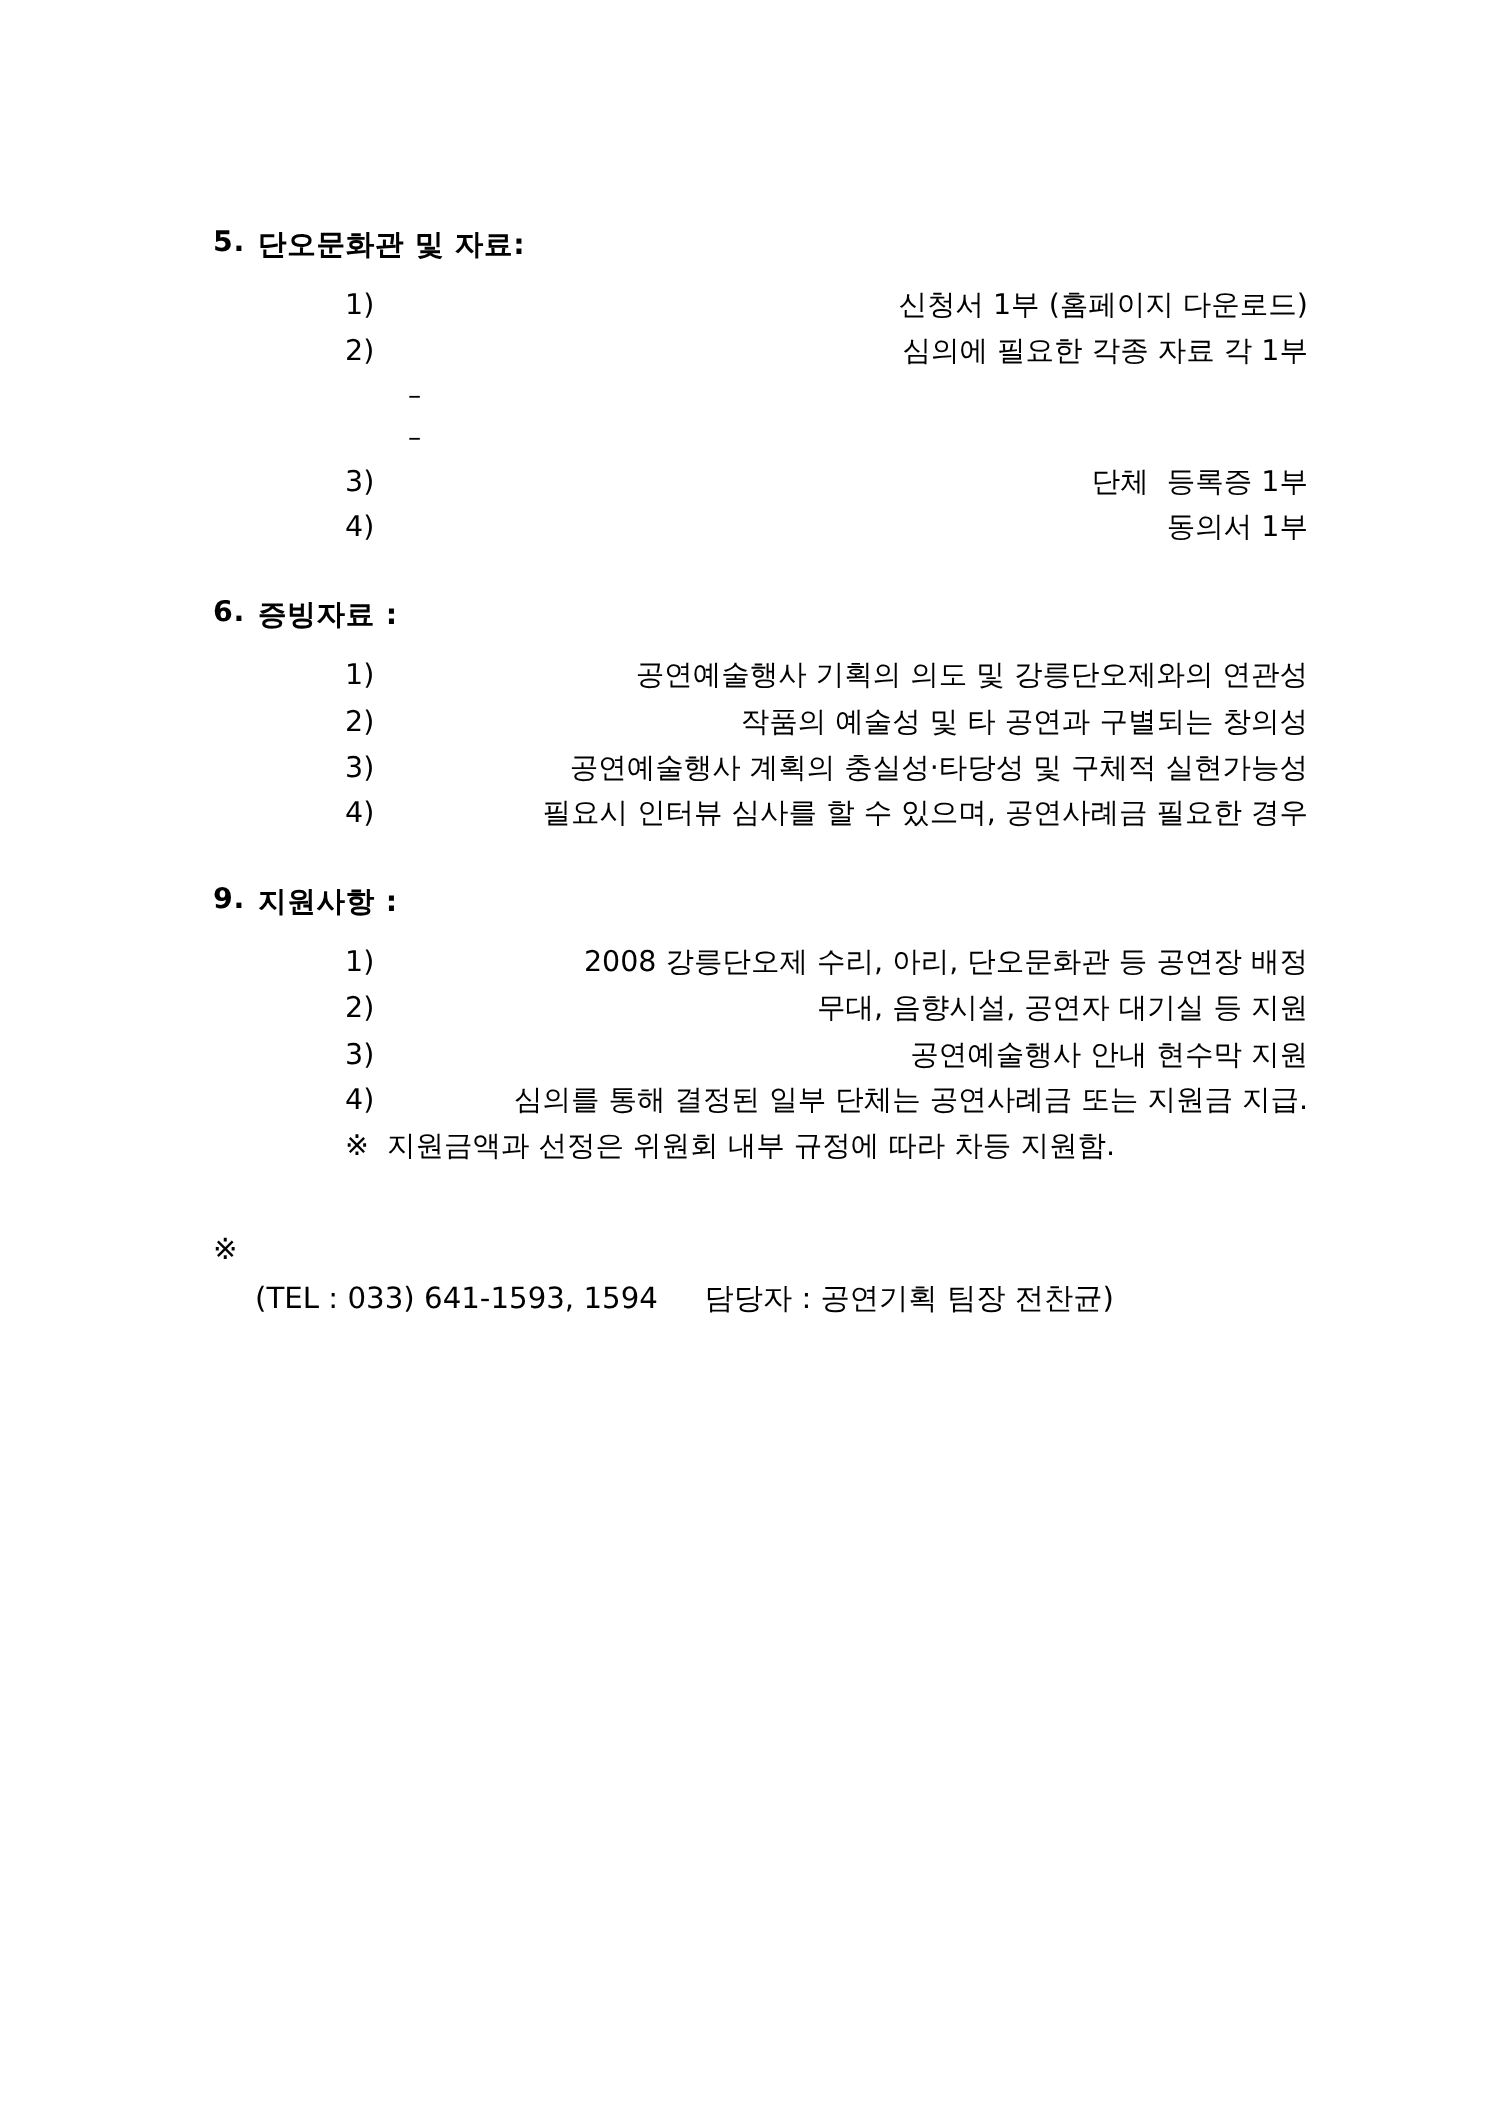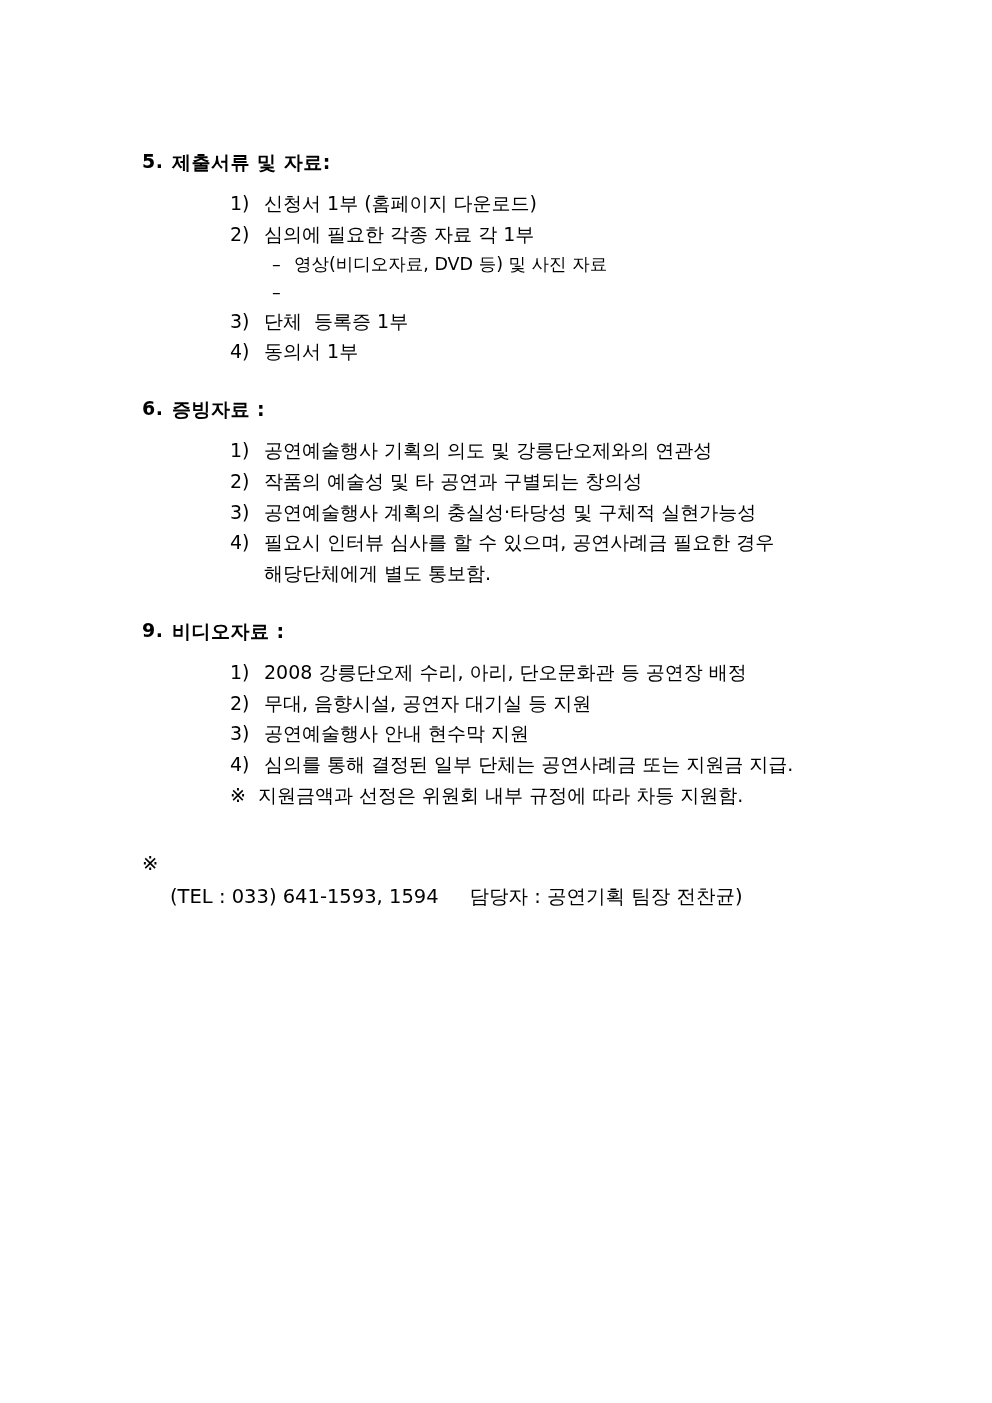--- a/index.html
+++ b/index.html
@@ -49,20 +49,21 @@
     line-height: 1.62;
     margin-left: 110px;
     white-space: pre-wrap;
   }
   .item .marker {
     flex: 0 0 34px;
     width: 34px;
   }
   .item .text {
     flex: 1 1 auto;
+    text-align: right;
   }
   .subitem {
     display: flex;
     font-size: 17.5px;
     line-height: 1.6;
     margin-left: 152px;
     white-space: pre-wrap;
   }
   .subitem .marker {
     flex: 0 0 22px;
@@ -104,34 +105,33 @@
   }
 </style>
 </head>
 <body>
 
 <div class="page">
 
   <div class="section">
     <div class="section-heading">
       <span class="num">5.</span>
-      <span>제출서류 및 자료:</span>
+      <span>단오문화관 및 자료:</span>
     </div>
     <ul class="item-list">
       <li class="item">
         <span class="marker">1)</span>
         <span class="text">신청서 1부 (홈페이지 다운로드)</span>
       </li>
       <li class="item">
         <span class="marker">2)</span>
         <span class="text">심의에 필요한 각종 자료 각 1부</span>
       </li>
       <li class="subitem">
         <span class="marker">–</span>
-        <span class="text">영상(비디오자료, DVD 등) 및 사진 자료</span>
       </li>
       <li class="subitem">
         <span class="marker">–</span>
       </li>
       <li class="item">
         <span class="marker">3)</span>
         <span class="text">단체  등록증 1부</span>
       </li>
       <li class="item">
         <span class="marker">4)</span>
@@ -155,28 +155,27 @@
         <span class="text">작품의 예술성 및 타 공연과 구별되는 창의성</span>
       </li>
       <li class="item">
         <span class="marker">3)</span>
         <span class="text">공연예술행사 계획의 충실성·타당성 및 구체적 실현가능성</span>
       </li>
       <li class="item">
         <span class="marker">4)</span>
         <span class="text">필요시 인터뷰 심사를 할 수 있으며, 공연사례금 필요한 경우</span>
       </li>
-      <li class="cont">해당단체에게 별도 통보함.</li>
     </ul>
   </div>
 
   <div class="section">
     <div class="section-heading">
       <span class="num">9.</span>
-      <span>비디오자료 :</span>
+      <span>지원사항 :</span>
     </div>
     <ul class="item-list">
       <li class="item">
         <span class="marker">1)</span>
         <span class="text">2008 강릉단오제 수리, 아리, 단오문화관 등 공연장 배정</span>
       </li>
       <li class="item">
         <span class="marker">2)</span>
         <span class="text">무대, 음향시설, 공연자 대기실 등 지원</span>
       </li>

